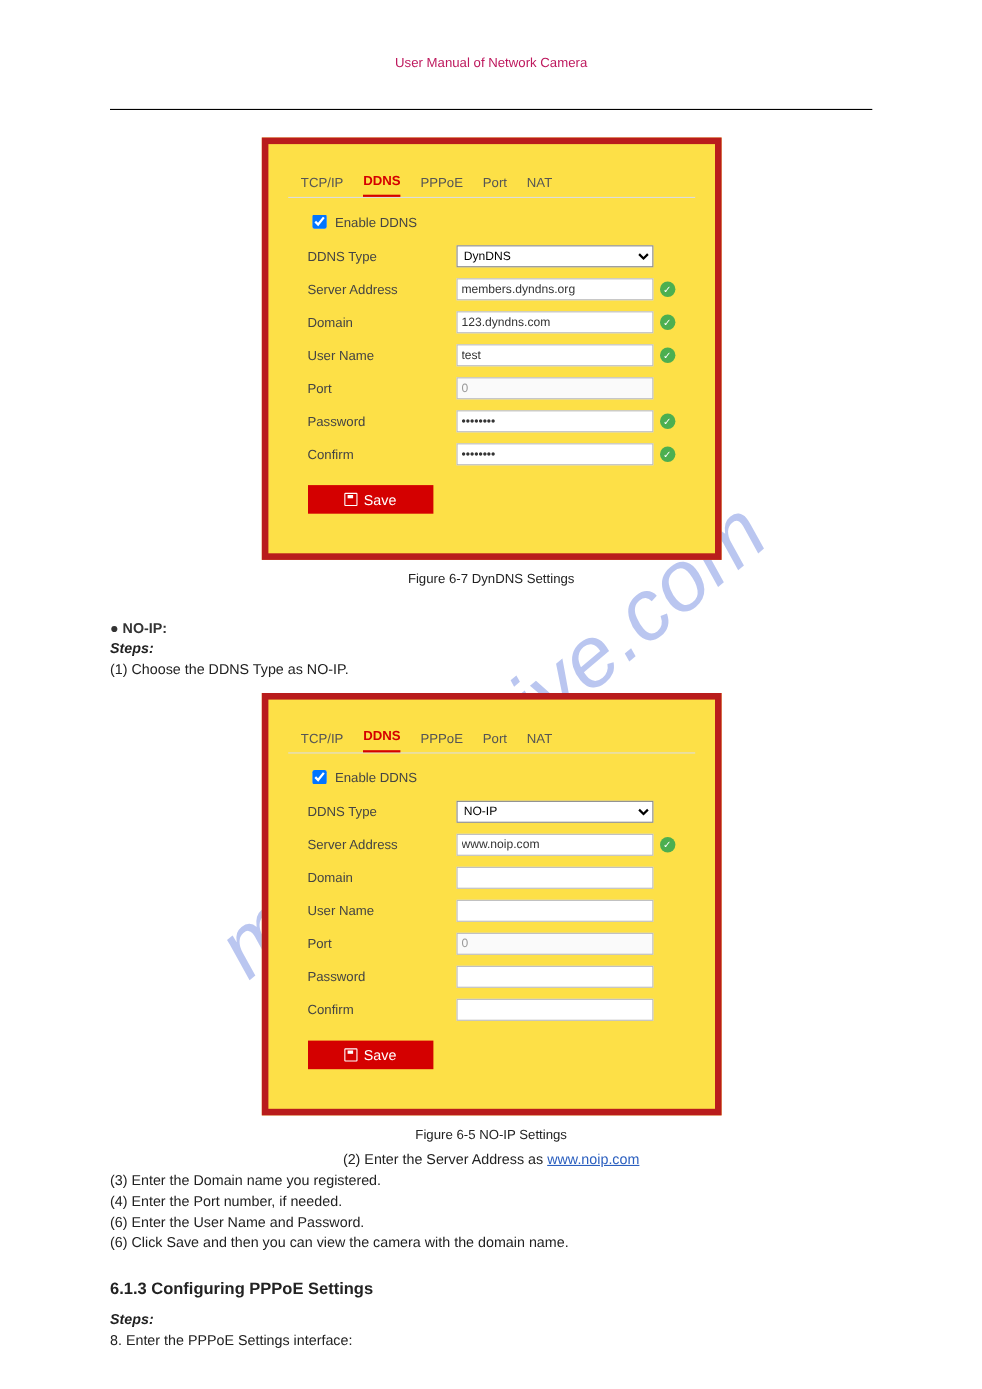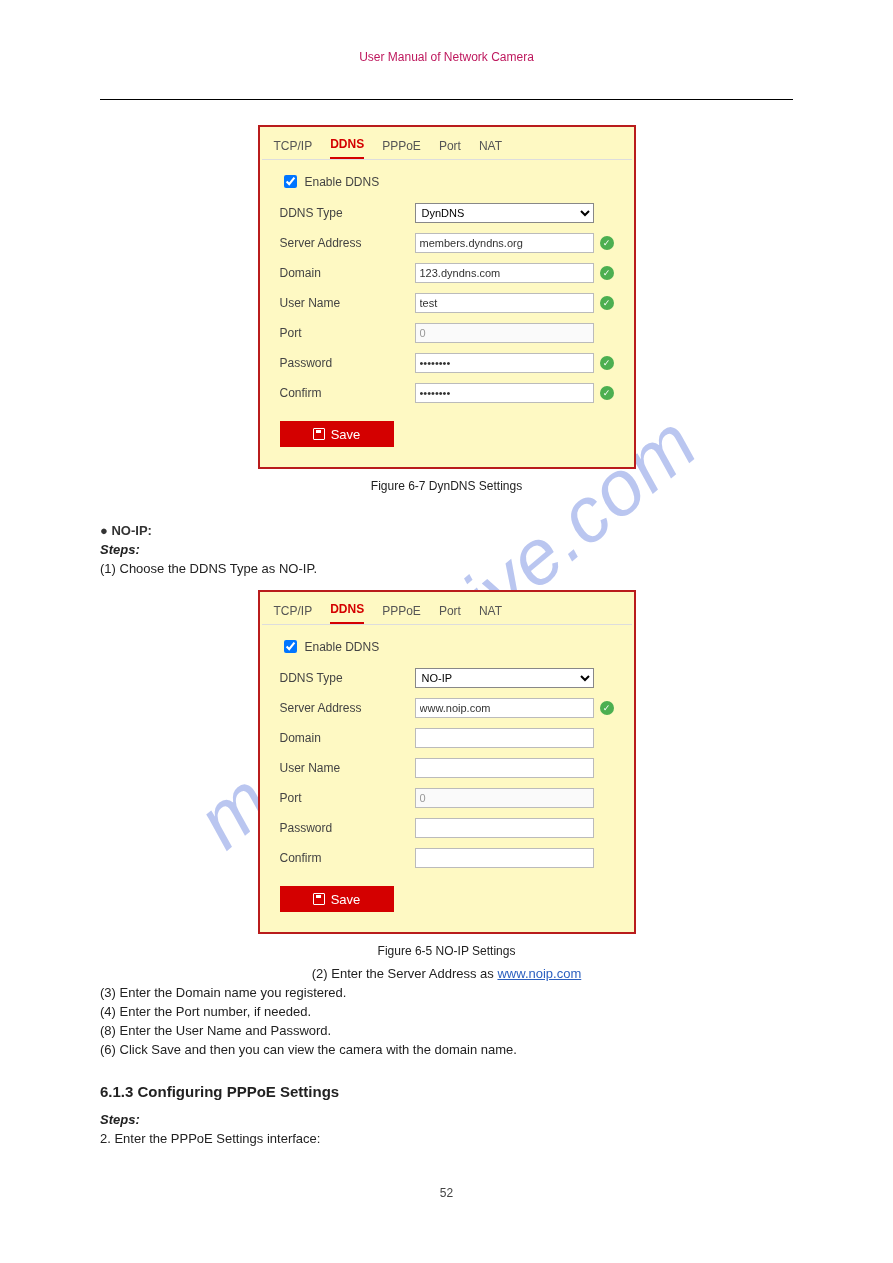--- a/index.html
+++ b/index.html
@@ -14,25 +14,25 @@
   .page {
     padding: 50px 100px 60px 100px;
     position: relative;
   }
   .header-line {
     border-top: 1px solid #000;
     margin-bottom: 25px;
     margin-top: 35px;
   }
   .panel {
-    border: 2px solid #b91c1c;
+    border: 6px solid #b91c1c;
     width: 370px;
     margin: 0 auto 10px auto;
-    background: #fef9c3;
-    padding: 2px;
+    background: #fde047;
+    padding: 18px;
     position: relative;
     z-index: 2;
   }
   .tabs {
     display: flex;
     border-bottom: 1px solid #ddd;
     padding: 8px 12px 0 12px;
     gap: 18px;
     align-items: flex-end;
   }
@@ -340,21 +340,21 @@
   </div>
 
   <div class="caption" style="margin-bottom:8px;">Figure 6-5 NO-IP Settings</div>
 
   <div class="body-text" style="text-align:center;">
     <span>(2) Enter the Server Address as</span>
     <a class="link-text" style="display:inline;">www.noip.com</a>
   </div>
   <div class="body-text">(3) Enter the Domain name you registered.</div>
   <div class="body-text">(4) Enter the Port number, if needed.</div>
-  <div class="body-text">(8) Enter the User Name and Password.</div>
+  <div class="body-text">(6) Enter the User Name and Password.</div>
   <div class="body-text">(6) Click Save and then you can view the camera with the domain name.</div>
 
   <div class="subsection-h">6.1.3 Configuring PPPoE Settings</div>
   <div class="subsection-sub">Steps:</div>
-  <div class="body-text">2. Enter the PPPoE Settings interface:</div>
+  <div class="body-text">8. Enter the PPPoE Settings interface:</div>
 
   <div class="footer">52</div>
 </div>
 
 </body></html>

